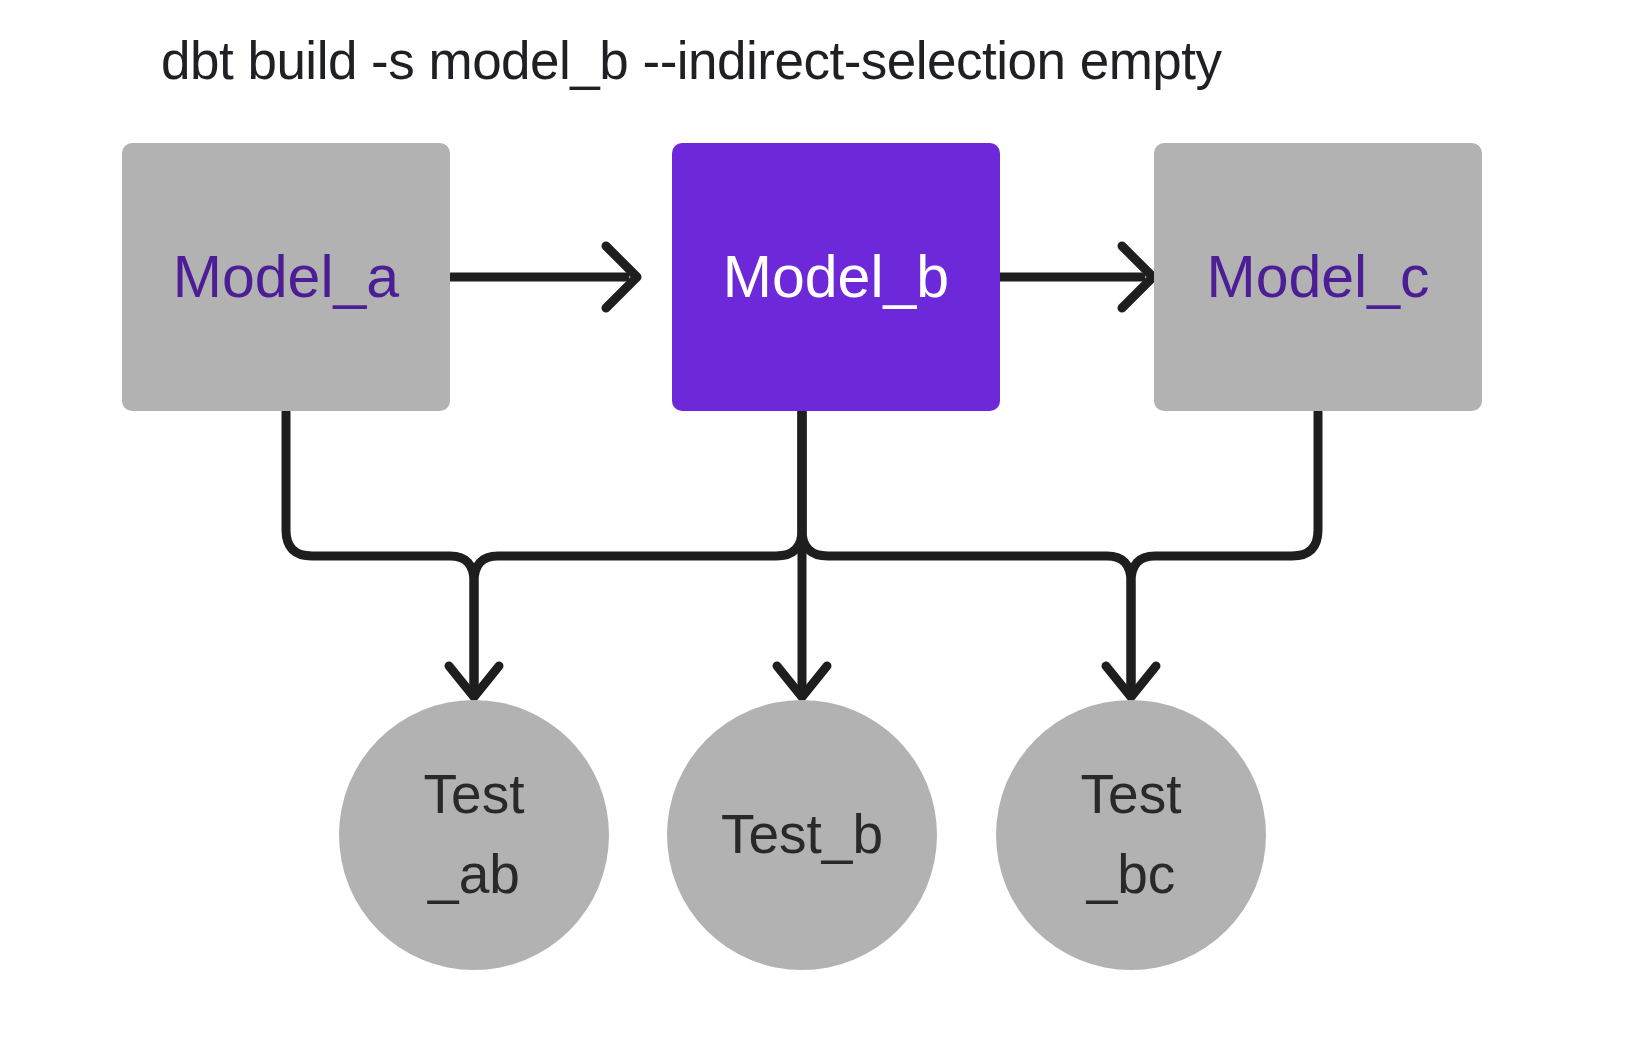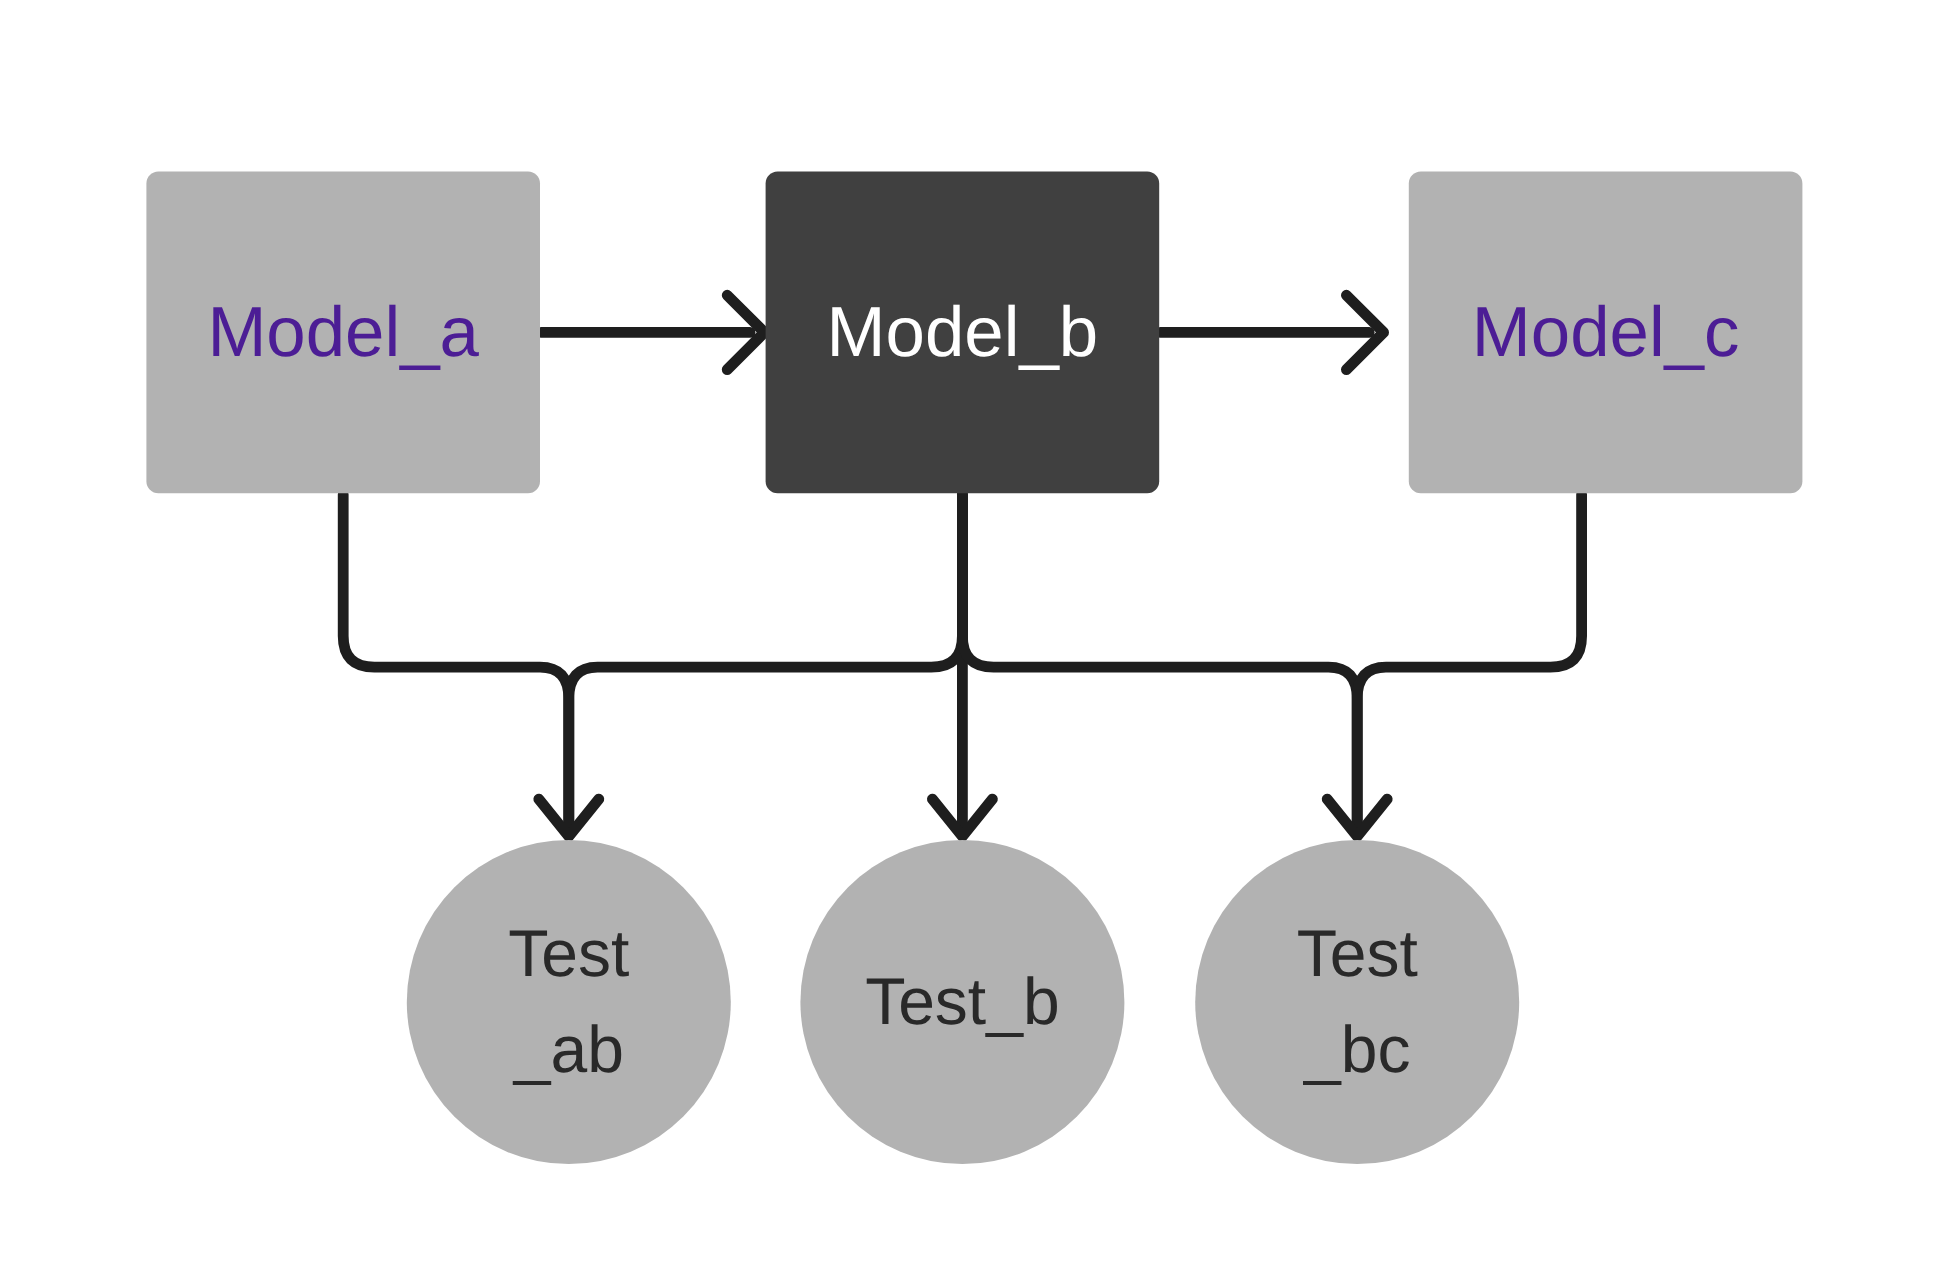--- a/index.html
+++ b/index.html
@@ -43,26 +43,27 @@
     background: #b2b2b2;
     color: #4c1d95;
     font-size: 59px;
     font-weight: 500;
     display: flex;
     align-items: center;
     justify-content: center;
     white-space: nowrap;
   }
   .model.highlight {
-    background: #404040;
+    background: #6d28d9;
     color: #ffffff;
+    margin-left: 34px;
   }
   .model-a { left: 122px; }
   .model-b { left: 638px; }
-  .model-c { left: 1154px; margin-left: 20px; }
+  .model-c { left: 1154px; }
   .test {
     position: absolute;
     top: 700px;
     width: 270px;
     height: 270px;
     border-radius: 50%;
     background: #b2b2b2;
     color: #292929;
     font-size: 55px;
     font-weight: 500;
@@ -98,20 +99,21 @@
 
     <path d="M802,412 V530 Q802,556 828,556 H1107 Q1131,556 1131,582 V686"></path>
 
     <path d="M1318,412 V530 Q1318,556 1292,556 H1155 Q1131,556 1131,582 V686"></path>
 
     <path d="M449,666 L474,697 L499,666"></path>
     <path d="M777,666 L802,697 L827,666"></path>
     <path d="M1106,666 L1131,697 L1156,666"></path>
   </svg>
 
+  <div class="title">dbt build -s model_b --indirect-selection empty</div>
 
   <div class="model model-a">
     <span>Model_a</span>
   </div>
   <div class="model model-b highlight">
     <span>Model_b</span>
   </div>
   <div class="model model-c">
     <span>Model_c</span>
   </div>

